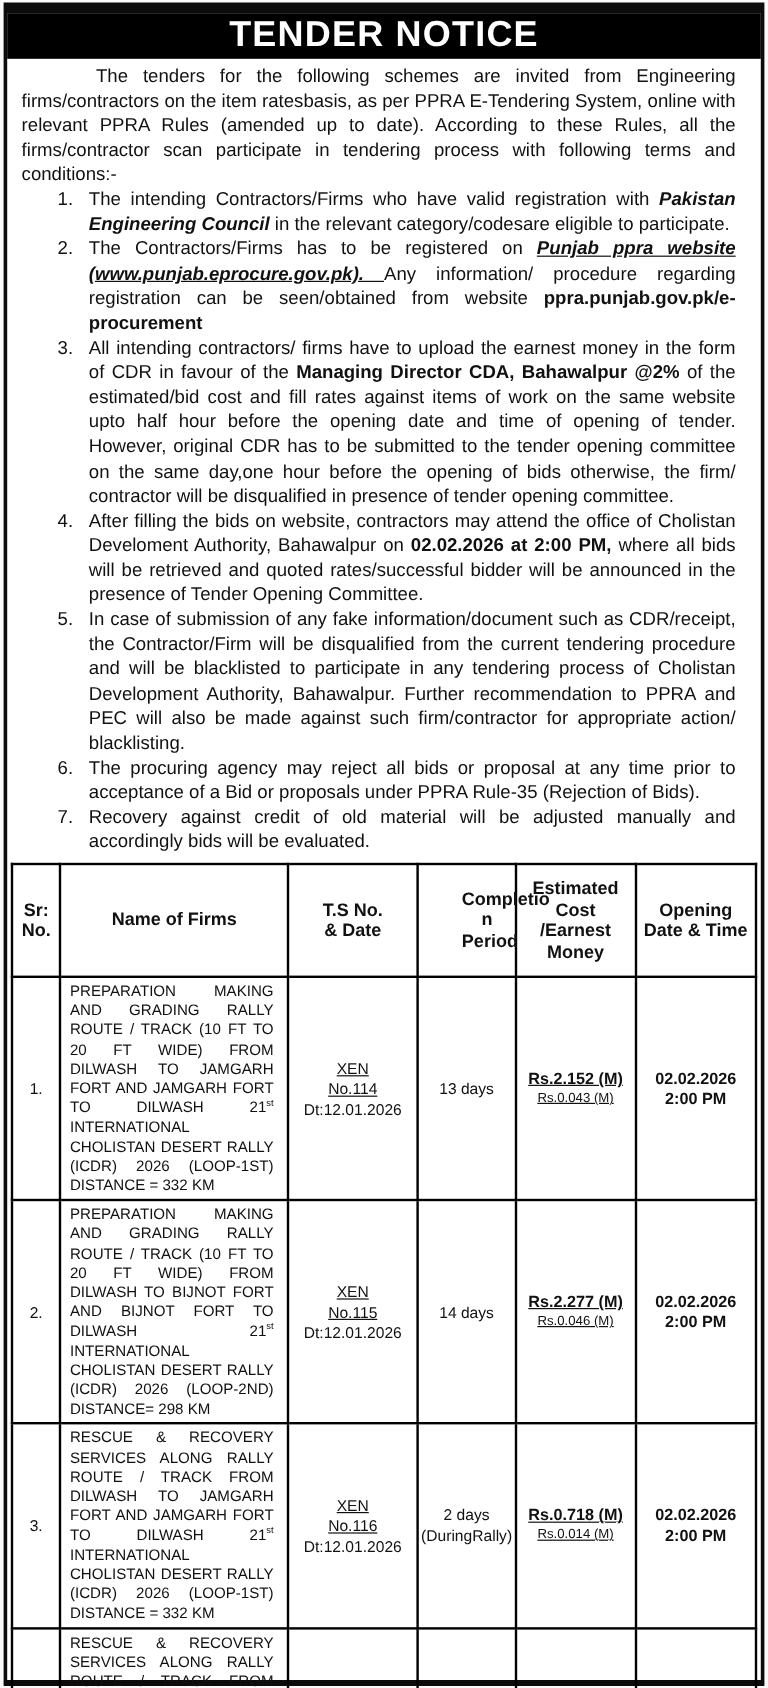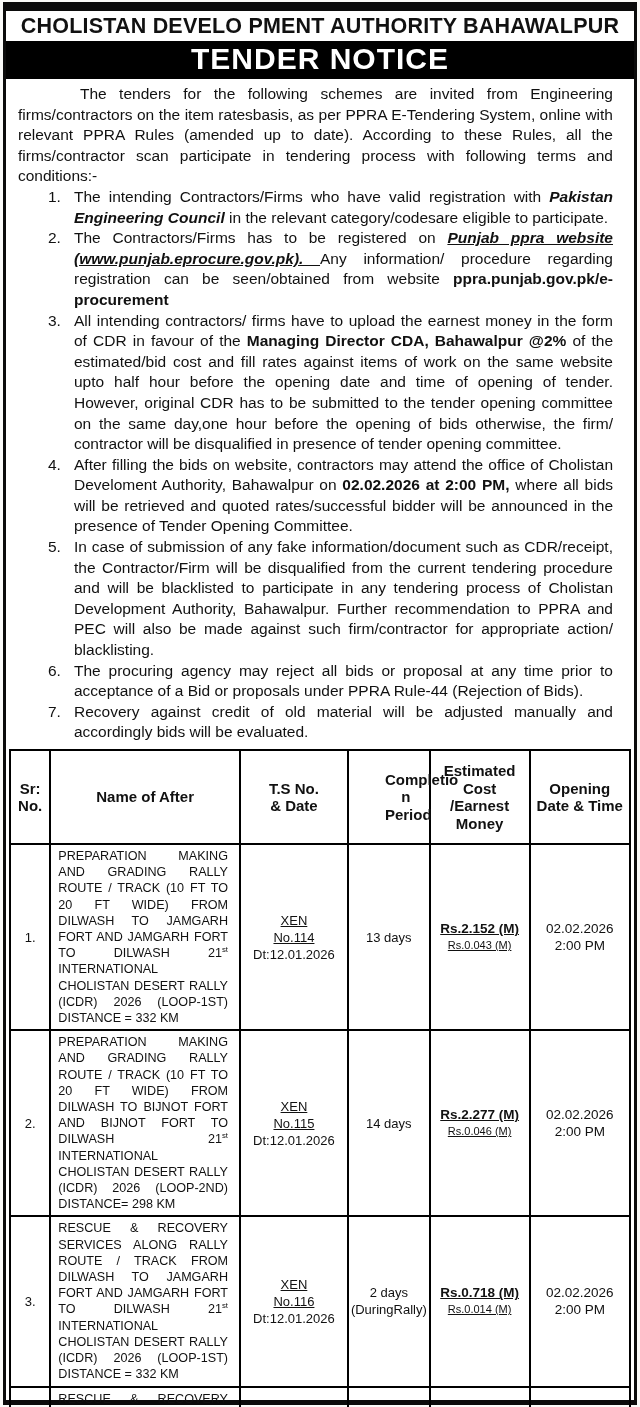--- a/index.html
+++ b/index.html
@@ -26,32 +26,29 @@
   .sg-sup { vertical-align:super; font-size:0.62em; line-height:0; }
   table.tender { width:calc(100% - 6px); margin:3px 3px 0 3px; border-collapse:collapse; table-layout:fixed; }
   table.tender th, table.tender td { border:2px solid #000; }
   table.tender th { font-size:15px; font-weight:bold; white-space:pre-line; line-height:17.5px; padding:11px 2px; text-align:center; vertical-align:middle; }
   td.cell-sr { text-align:center; vertical-align:middle; font-size:13px; }
   td.cell-name { font-size:12.6px; line-height:16.2px; padding:3px 11px 3px 7px; text-align:justify; vertical-align:top; font-weight:500; }
   td.cell-center { text-align:center; vertical-align:middle; font-size:13px; line-height:17px; padding:2px; }
   .ts-u { text-decoration:underline; }
   .est-cost { font-weight:bold; text-decoration:underline; font-size:13.5px;text-align:center; }
   .est-earnest { font-size:11px;text-decoration:underline; }
-  td.cell-opening { font-weight:normal; font-size:13.5px; }
+  td.cell-opening { font-weight:bold; font-size:13.5px; }
   tr.row-1 { height:163px; } tr.row-2 { height:152px; } tr.row-3 { height:150px; } tr.row-4 { height:155px; }
 </style>
 </head>
 <body>
 
 <div class="page">
   <div class="sheet">
 
-    <div class="header-bar">
-      <div class="authority">CHOLISTAN DEVELO PMENT AUTHORITY BAHAWALPUR</div>
-    </div>
 
     <div class="title-bar">
       <div class="title">TENDER NOTICE</div>
     </div>
 
     <div class="body-text">
       <p class="intro">The tenders for the following schemes are invited from Engineering firms/contractors on the item ratesbasis, as per PPRA E-Tendering System, online with relevant PPRA Rules (amended up to date). According to these Rules, all the firms/contractor scan participate in tendering process with following terms and conditions:-</p>
 
       <div class="terms">
         <div class="term-row">
@@ -69,21 +66,21 @@
         <div class="term-row">
           <span class="term-num">4.</span>
           <div class="term-text"><span>After filling the bids on website, contractors may attend the office of Cholistan Develoment Authority, Bahawalpur on </span><span class="sg-b">02.02.2026 at 2:00 PM,</span><span> where all bids will be retrieved and quoted rates/successful bidder will be announced in the presence of Tender Opening Committee.</span></div>
         </div>
         <div class="term-row">
           <span class="term-num">5.</span>
           <div class="term-text"><span>In case of submission of any fake information/document such as CDR/receipt, the Contractor/Firm will be disqualified from the current tendering procedure and will be blacklisted to participate in any tendering process of Cholistan Development Authority, Bahawalpur. Further recommendation to PPRA and PEC will also be made against such firm/contractor for appropriate action/ blacklisting.</span></div>
         </div>
         <div class="term-row">
           <span class="term-num">6.</span>
-          <div class="term-text"><span>The procuring agency may reject all bids or proposal at any time prior to acceptance of a Bid or proposals under PPRA Rule-44 (Rejection of Bids).</span></div>
+          <div class="term-text"><span>The procuring agency may reject all bids or proposal at any time prior to acceptance of a Bid or proposals under PPRA Rule-35 (Rejection of Bids).</span></div>
         </div>
         <div class="term-row">
           <span class="term-num">7.</span>
           <div class="term-text"><span>Recovery against credit of old material will be adjusted manually and accordingly bids will be evaluated.</span></div>
         </div>
       </div>
     </div>
 
     <table class="tender">
       <colgroup>
@@ -91,21 +88,21 @@
           <col style="width:30.6%">
           <col style="width:17.4%">
         <col style="width:13.2%">
           <col style="width:16.1%">
           <col style="width:16.2%">
       </colgroup>
       <thead>
         <tr>
           <th style="white-space: pre-line;">Sr:
 No.</th>
-          <th>Name of After</th>
+          <th>Name of Firms</th>
           <th style="white-space: pre-line;">T.S No.
 &amp; Date</th>
           <th style="white-space: pre-line; padding-left: 36px;">Completio
 n Period</th>
           <th style="white-space: pre-line;">Estimated
 Cost /Earnest
 Money</th>
           <th style="white-space: pre-line;">Opening
 Date &amp; Time</th>
         </tr>

